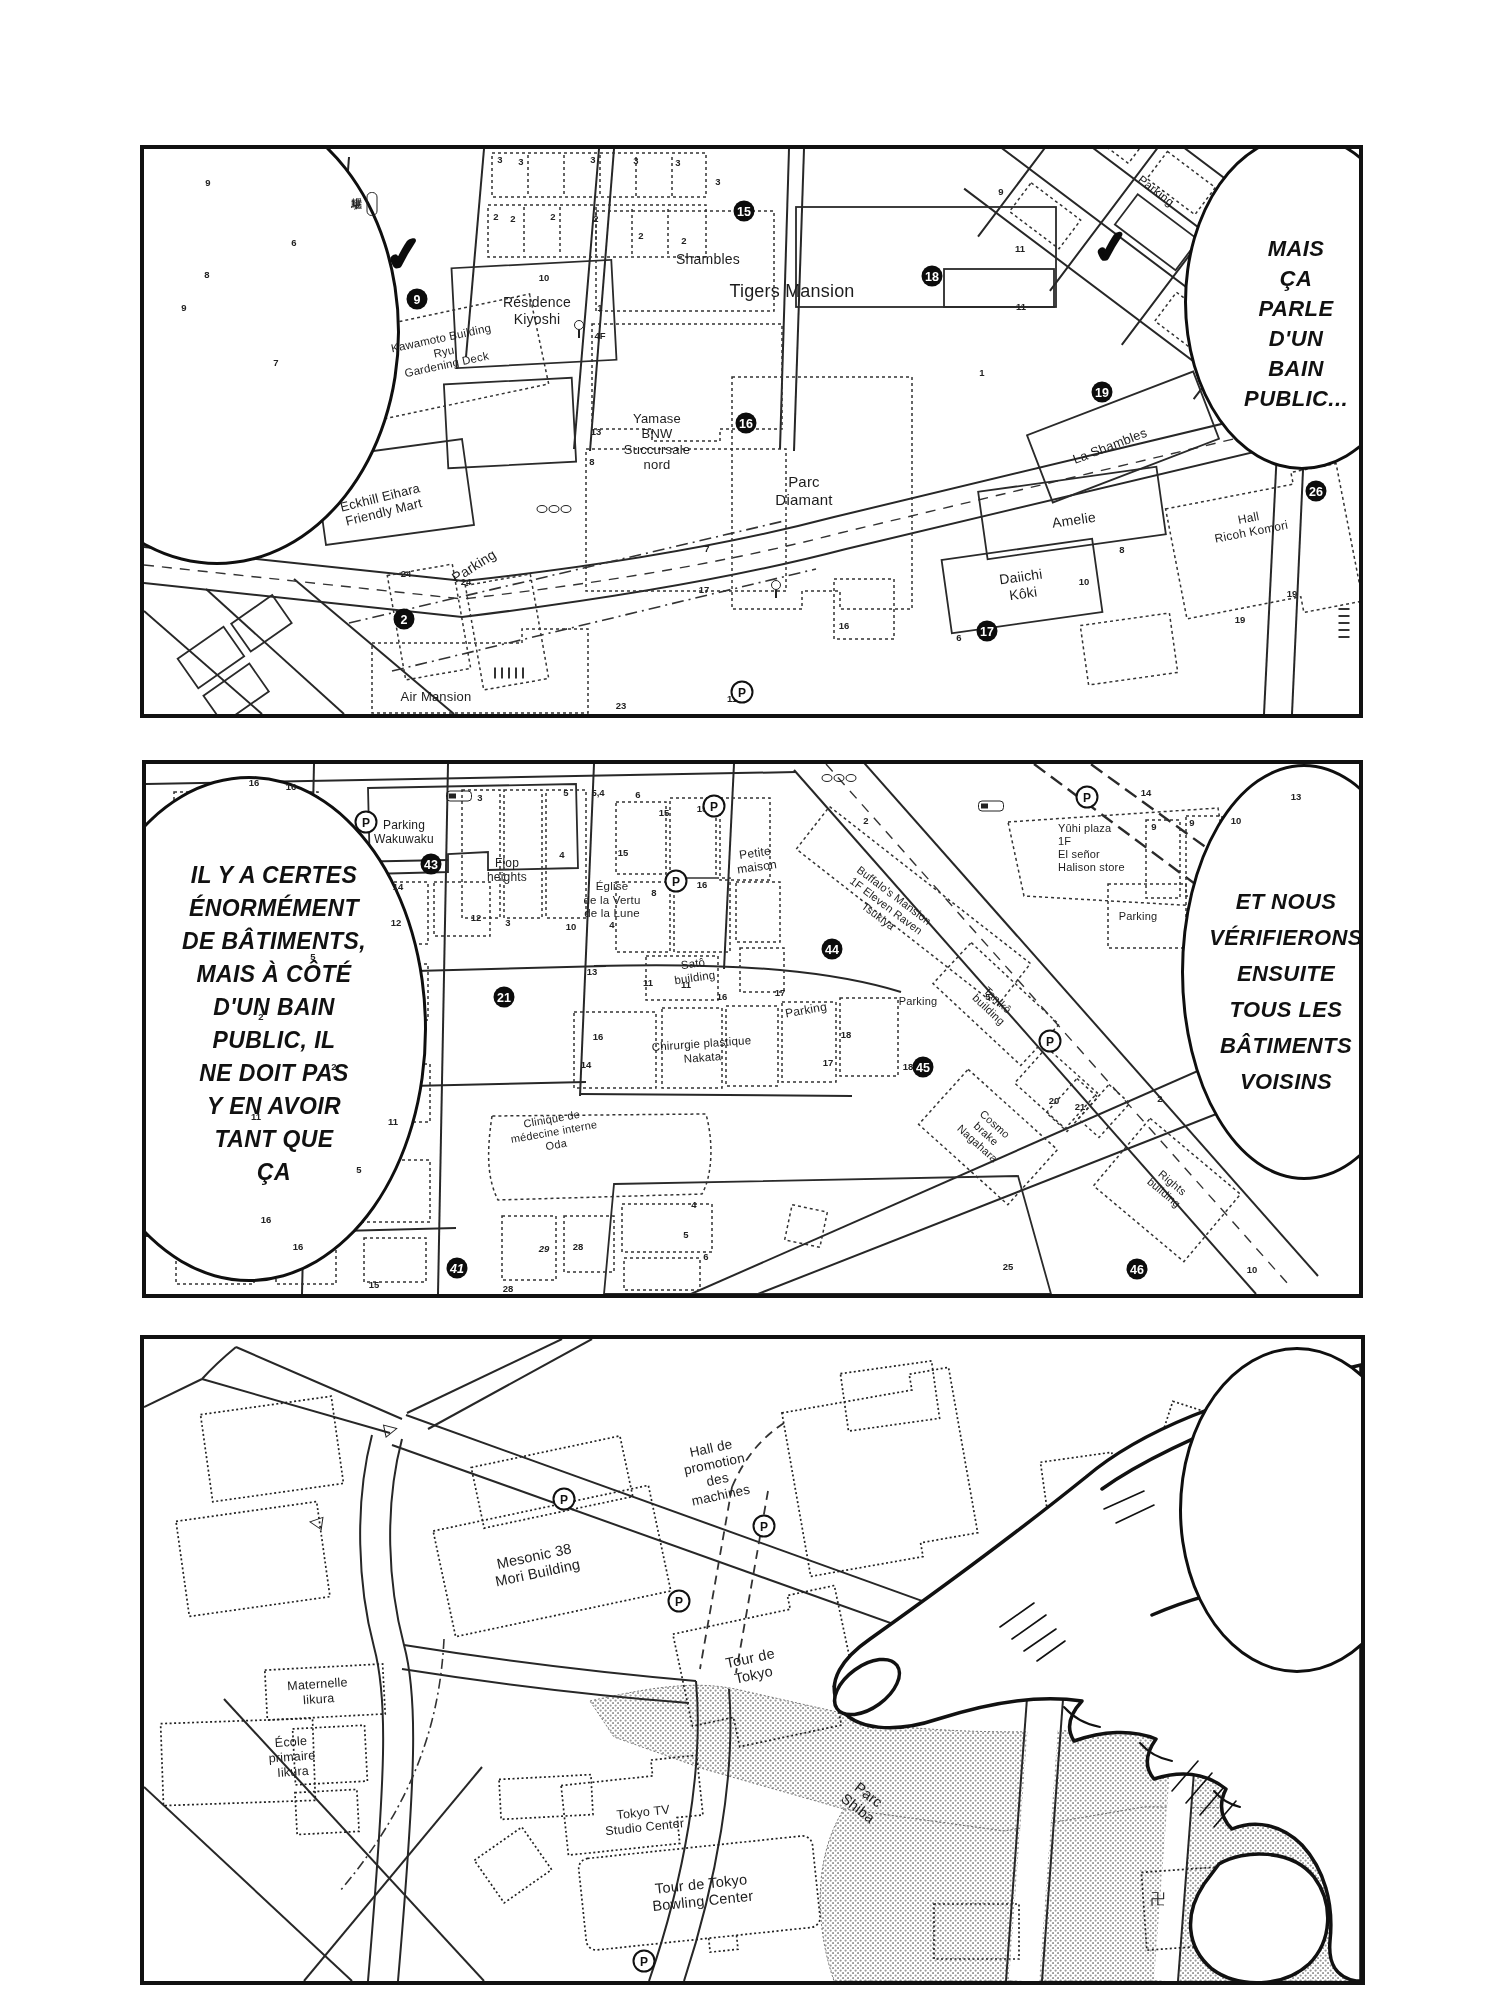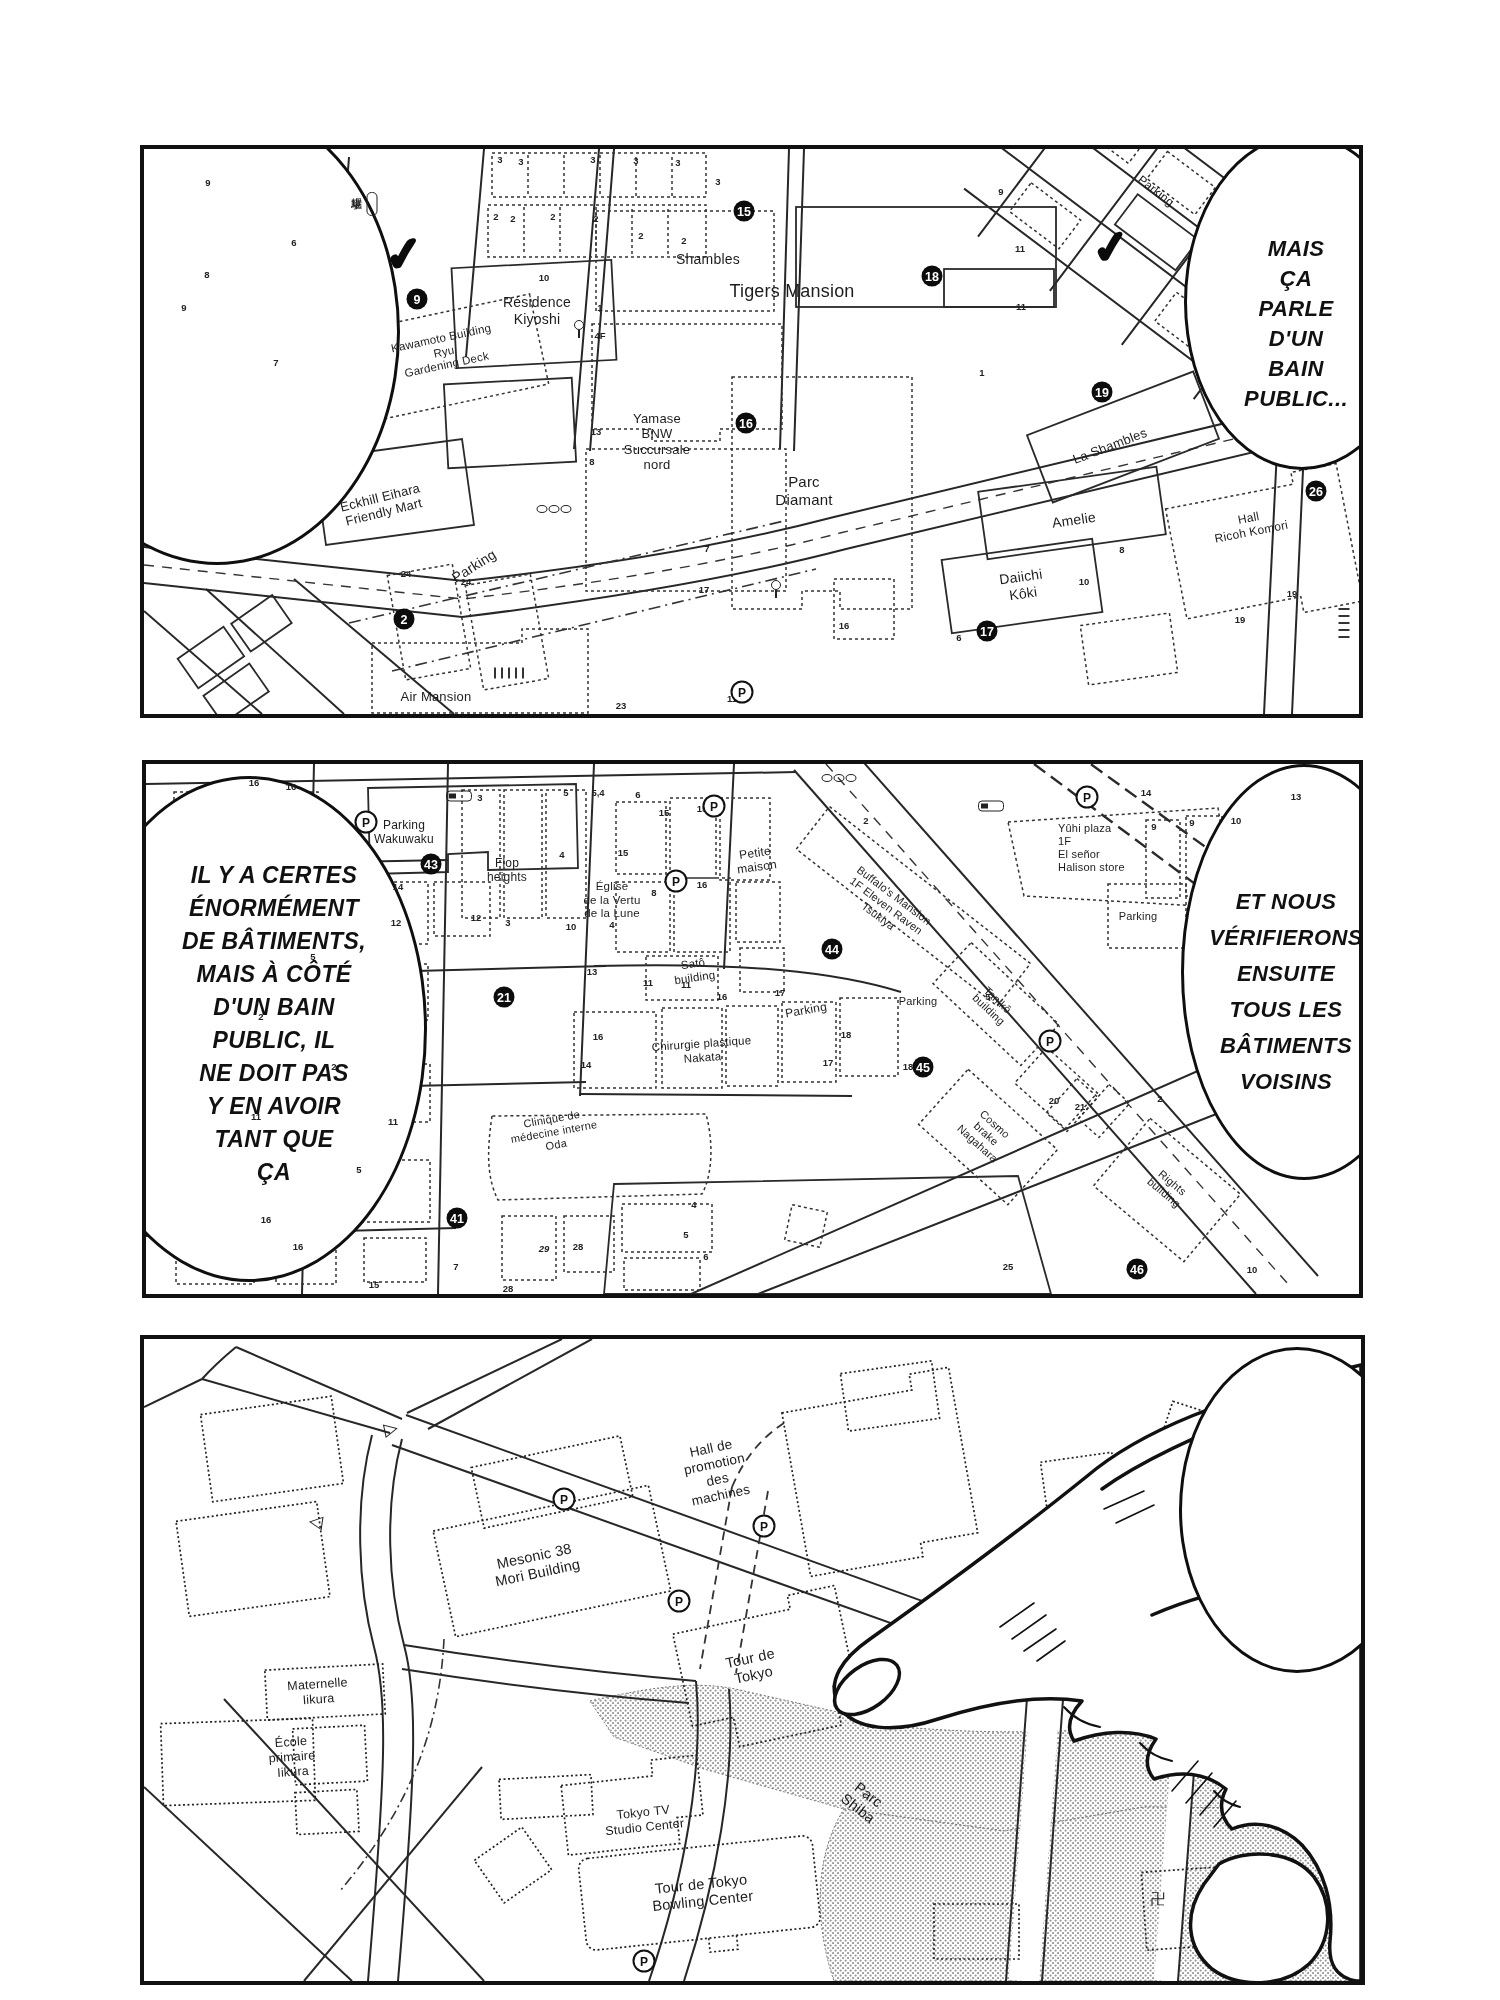--- a/index.html
+++ b/index.html
@@ -422,21 +422,21 @@
         <span class="lot" style="left: 1014px; top: 334px;">2</span>
         <span class="lot" style="left: 1106px; top: 505px;">10</span>
         <span class="lot" style="left: 842px; top: 232px;">5</span>
         <span class="lot" style="left: 540px; top: 470px;">5</span>
         <span class="lot" style="left: 560px; top: 492px;">6</span>
         <span class="lot" style="left: 548px; top: 440px;">4</span>
         <div class="marker" style="left: 285px; top: 100px;">43</div>
         <div class="marker" style="left: 358px; top: 233px;">21</div>
         <div class="marker" style="left: 686px; top: 185px;">44</div>
         <div class="marker" style="left: 777px; top: 303px;">45</div>
-        <div class="marker" style="left: 311px; top: 454px;">41</div>
+        <div class="marker" style="left: 311px; top: 504px; font-style: italic;">41</div>
         <div class="marker" style="left: 991px; top: 505px;">46</div>
         <div class="picon" style="left: 220px; top: 58px;">P</div>
         <div class="picon" style="left: 568px; top: 42px;">P</div>
         <div class="picon" style="left: 530px; top: 117px;">P</div>
         <div class="picon" style="left: 904px; top: 277px;">P</div>
         <div class="picon" style="left: 941px; top: 33px;">P</div>
         <div class="ic ic-gate" style="left: 313px; top: 32px; position: absolute;">
           <span class="bar"></span>
         </div>
         <div class="ic ic-gate" style="left: 845px; top: 42px; position: absolute;">

